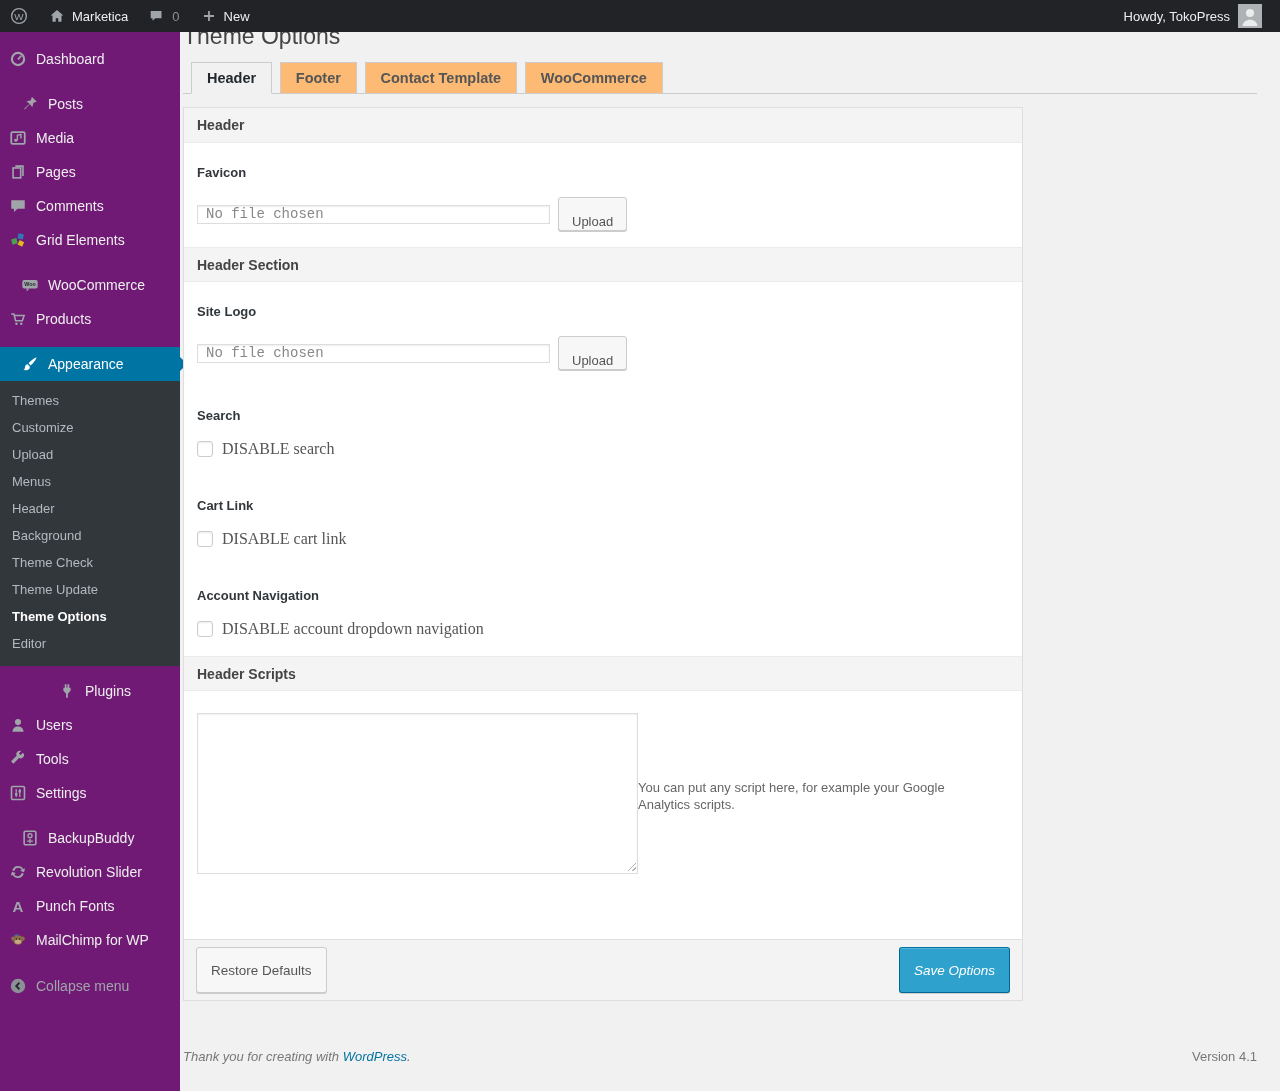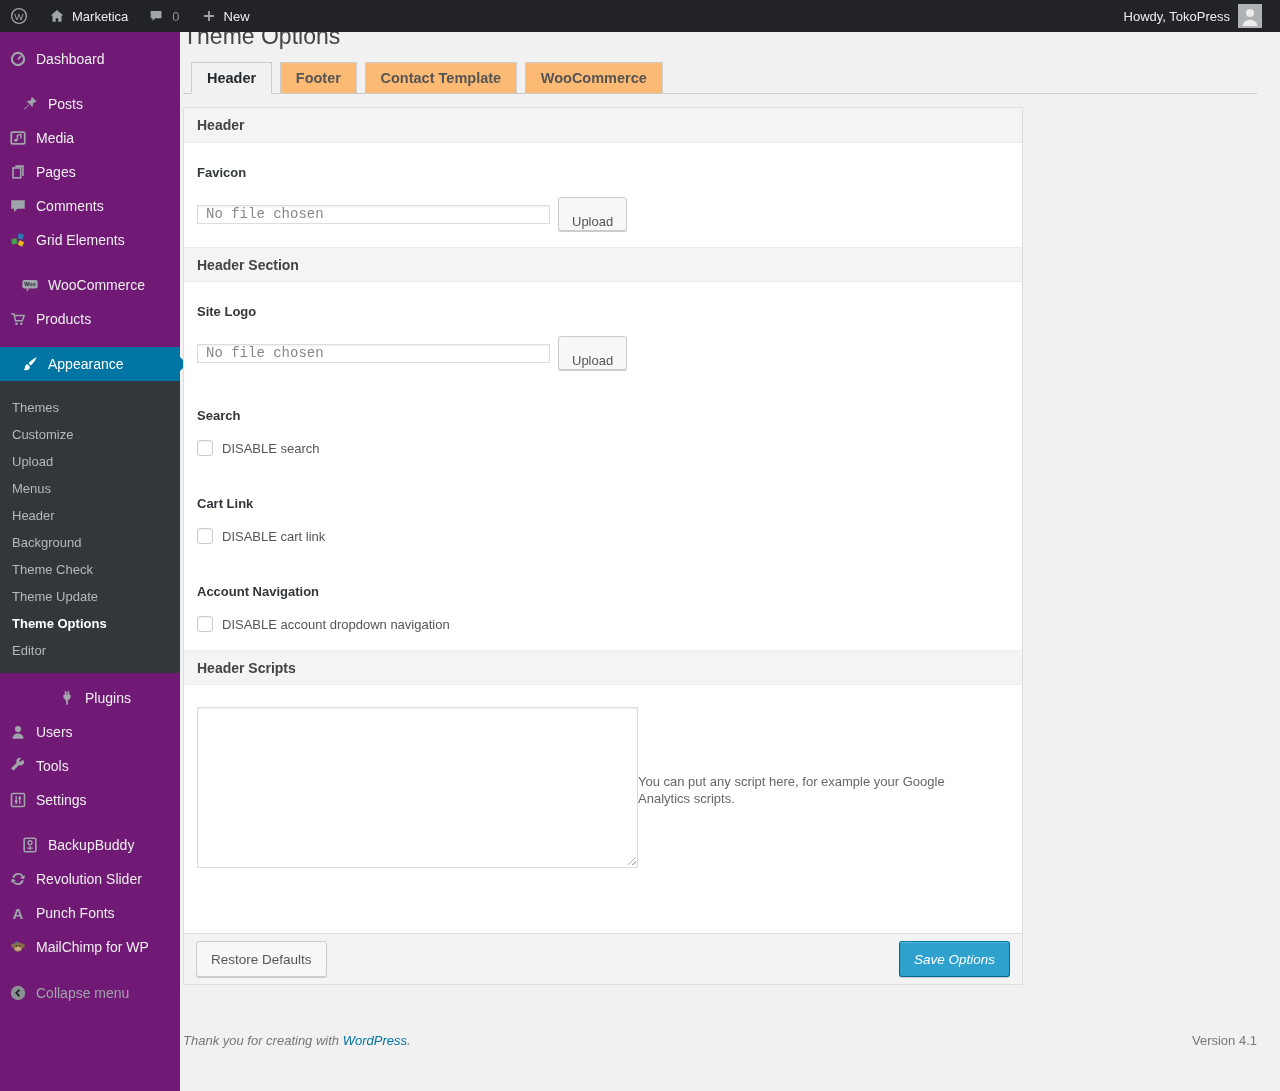--- a/index.html
+++ b/index.html
@@ -37,21 +37,21 @@
   .micon svg{ width:18px; height:18px; }
   .micon.letter{ font-size:15px; font-weight:bold; color:#a0a5aa; }
   .sep{ margin-top:11px;padding-left:20px; }
   .sep-sm{ margin-top:8px;justify-content:center; }
   .current-menu{ background:#0074a2; color:#fff; }
   .current-menu .micon{ color:#fff; }
   .current-menu::after{
     content:""; position:absolute; right:-15px; top:50%; margin-top:-8px;
     border:8px solid transparent; border-left-color:#0074a2;
   }
-  .submenu{ list-style:none; margin:0; padding:13px 0 9px; background:#32373c; font-size:13px; }
+  .submenu{ list-style:none; margin:0; padding:6px 0 9px; background:#32373c; font-size:13px; }
   .submenu li{ padding:6px 12px; color:#b4b9be; cursor:pointer; line-height:15px; }
   .submenu li.current-sub{ color:#fff; font-weight:bold; }
   .collapse-item{ color:#a0a5aa; margin-top:12px; }
   .collapse-item .micon{ color:#8c9196; }
 
   
   .content{ margin-left:160px; padding:0 23px; position:relative; }
   h1.page-title{ font-size:23px; font-weight:400; color:#444; margin:21px 0 0; line-height:30px; }
 
   .tabs{ margin-top:11px; border-bottom:1px solid #ccc; padding-left:8px; }
@@ -78,34 +78,34 @@
     padding:0 8px; font-size:14px; color:#555; border-radius:0;
     box-shadow:inset 0 1px 2px rgba(0,0,0,.07); font-family:Liberation Mono, monospace;
   }
   .text-input::placeholder{ color:#888; opacity:1; }
 
   .button{
     height:28px; padding:16px 13px; font-size:13px; color:#555;
     background:#f7f7f7; border:1px solid #ccc; border-radius:3px;
     box-shadow:0 1px 0 #ccc; cursor:pointer; font-family:"Liberation Sans",sans-serif;
   }
-  .button-large{ height:36px; padding:4px 14px; font-size:13.5px; }
+  .button-large{ height:46px; padding:4px 14px; font-size:13.5px; }
   .button-primary{
     background:#2ea2cc; border-color:#0074a2 #006799 #006799; color:#fff;
     box-shadow:inset 0 1px 0 rgba(120,200,230,.5), 0 1px 0 rgba(0,0,0,.15);
     font-style:italic;
   }
 
   .check-row{ display:flex; align-items:center; gap:9px; margin-top:14px; padding-bottom:2px; }
   .checkbox{
     appearance:none; -webkit-appearance:none; width:16px; height:16px; margin:0;
     border:1px solid #ccc; border-radius:3px; background:#fff;
     box-shadow:inset 0 1px 2px rgba(0,0,0,.08); cursor:pointer;
   }
-  .check-label{ font-size:13px; color:#555; cursor:pointer; }
+  .check-label{ font-size:16px; color:#555; cursor:pointer;font-family:Liberation Serif, serif; }
 
   .script-row{ display:flex; align-items:center; }
   .ta-wrap{ position:relative; }
   textarea.script-area{
     width:441px; height:161px; border:1px solid #ddd; background:#fff; resize:none;
     box-shadow:inset 0 1px 2px rgba(0,0,0,.07); font-family:"Liberation Sans",sans-serif;
     font-size:13px; color:#444; padding:6px 8px;
   }
   .resize-corner{
     position:absolute; right:2px; bottom:6px; width:11px; height:11px; pointer-events:none;

